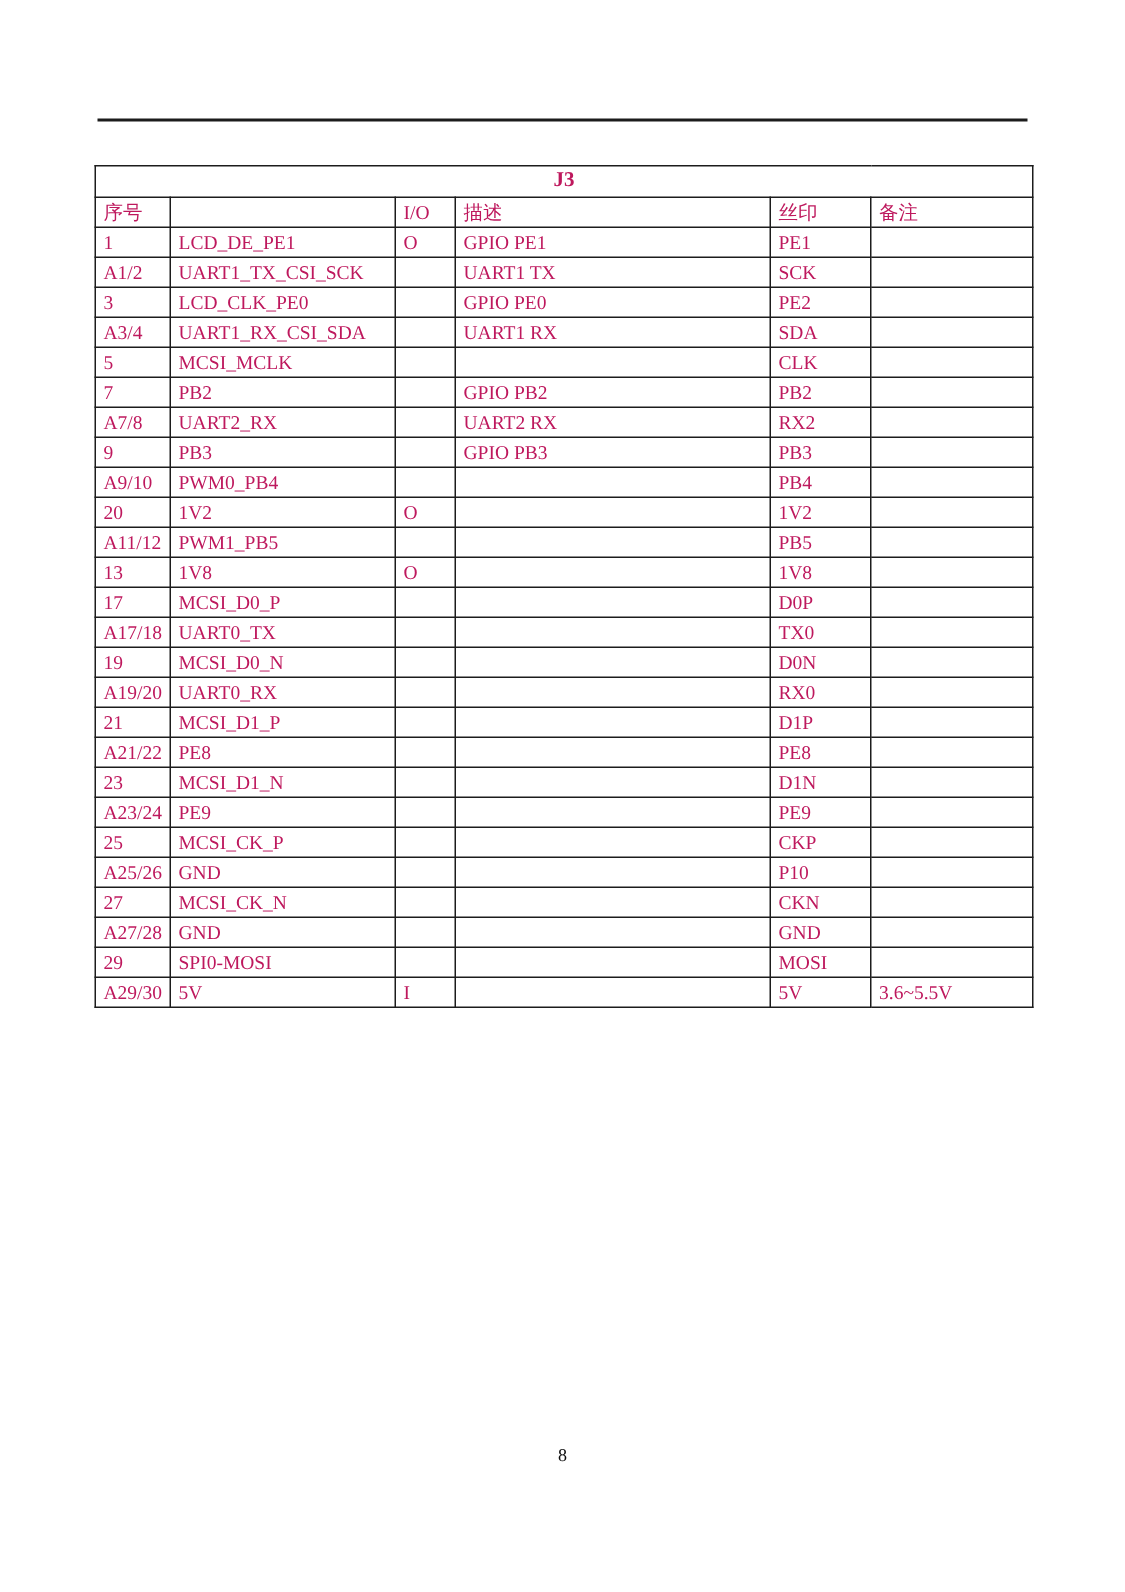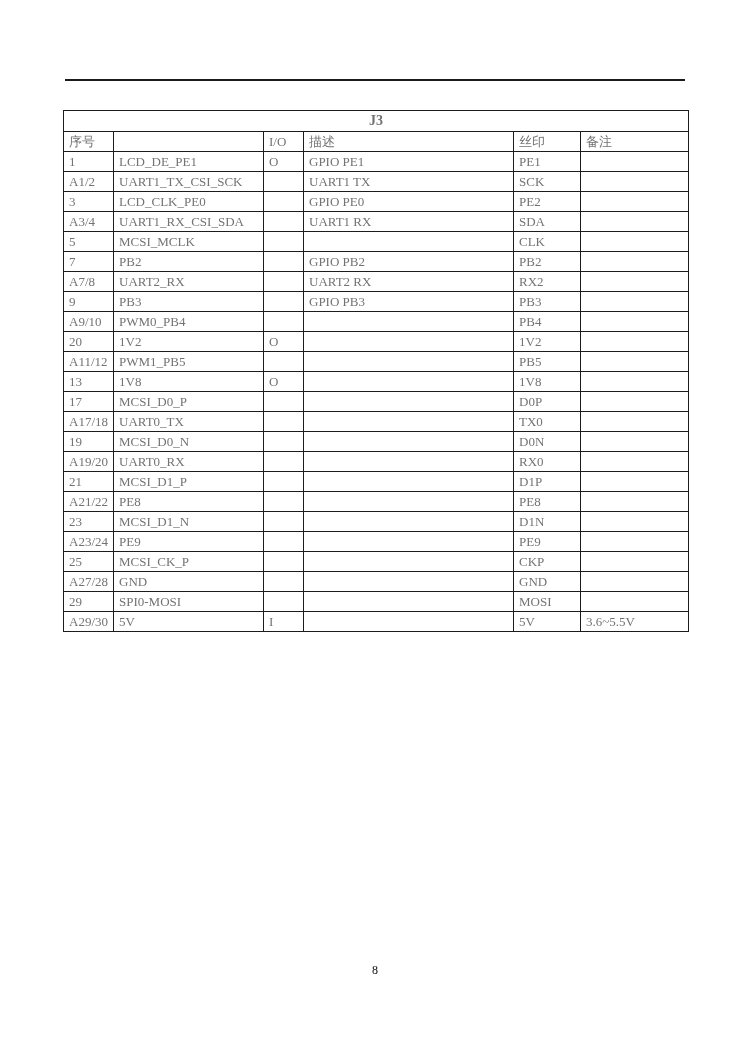--- a/index.html
+++ b/index.html
@@ -24,21 +24,21 @@
     border-top: 2px solid #1c1c1c;
   }
   table.pin-table {
     position: absolute;
     left: 63px;
     top: 110px;
     width: 625px;
     border-collapse: collapse;
     table-layout: fixed;
     font-size: 13px;
-    color: #737373;
+    color: #be185d;
   }
   table.pin-table th,
   table.pin-table td {
     border: 1px solid #1c1c1c;
     padding: 0 5px;
     height: 19px;
     line-height: 19px;
     text-align: left;
     font-weight: normal;
     vertical-align: middle;
@@ -252,20 +252,36 @@
       </tr>
       <tr>
         <td>25</td>
         <td>MCSI_CK_P</td>
         <td></td>
         <td></td>
         <td>CKP</td>
         <td></td>
       </tr>
       <tr>
+        <td>A25/26</td>
+        <td>GND</td>
+        <td></td>
+        <td></td>
+        <td>P10</td>
+        <td></td>
+      </tr>
+      <tr>
+        <td>27</td>
+        <td>MCSI_CK_N</td>
+        <td></td>
+        <td></td>
+        <td>CKN</td>
+        <td></td>
+      </tr>
+      <tr>
         <td>A27/28</td>
         <td>GND</td>
         <td></td>
         <td></td>
         <td>GND</td>
         <td></td>
       </tr>
       <tr>
         <td>29</td>
         <td>SPI0-MOSI</td>

